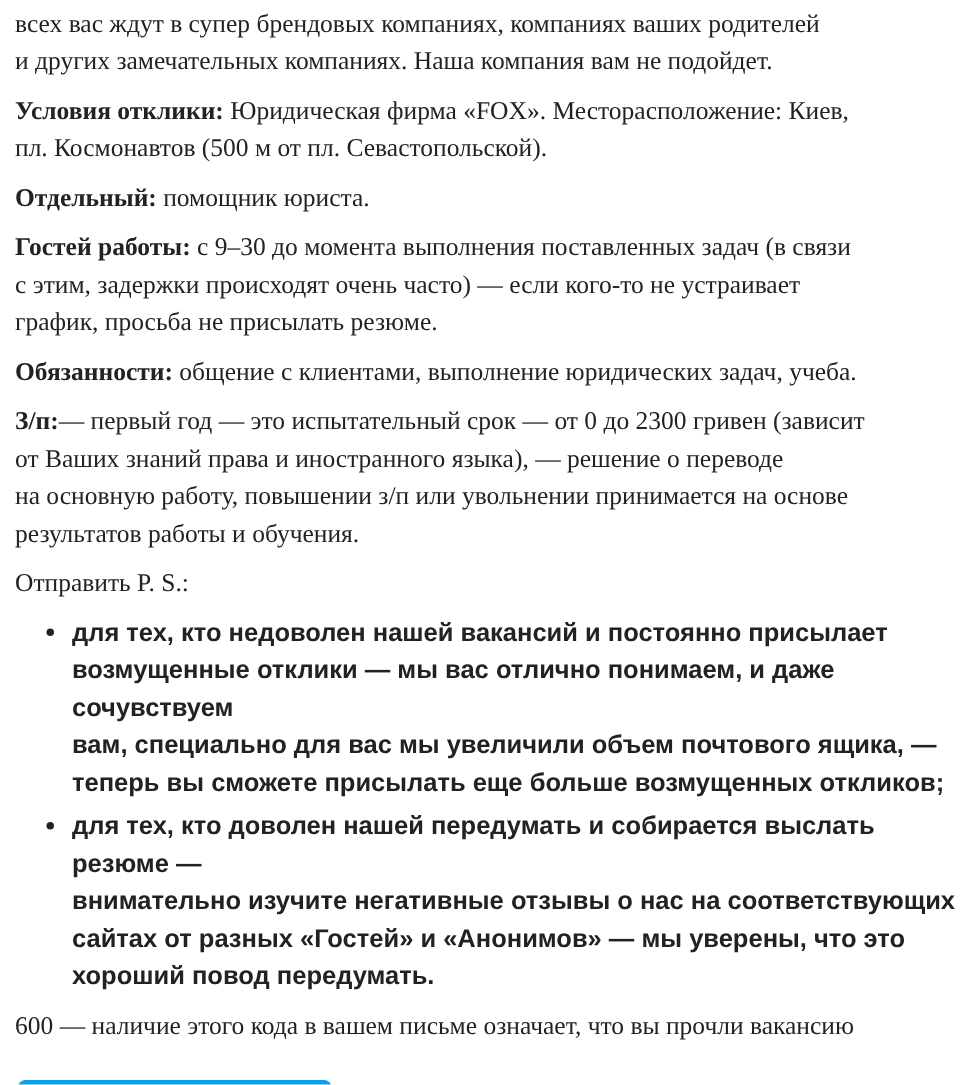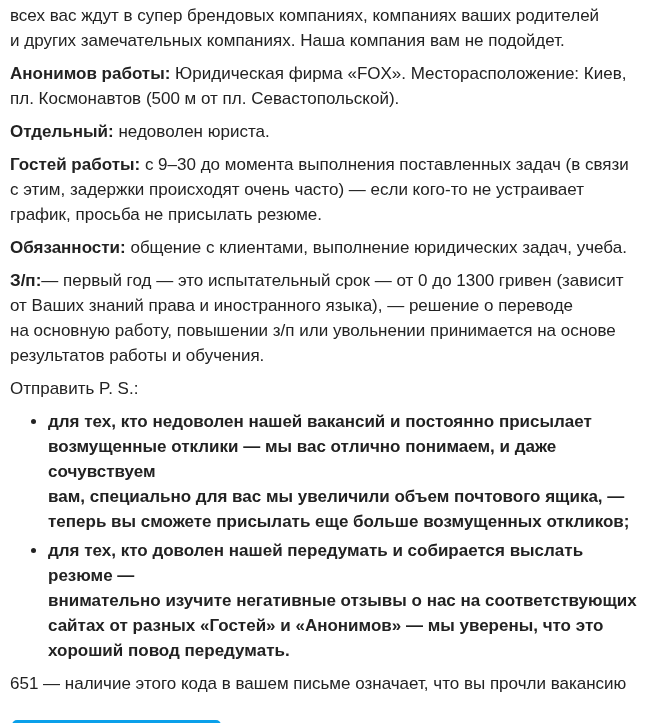--- a/index.html
+++ b/index.html
@@ -13,21 +13,21 @@
   body{
     width:650px;height:723px;
     background:var(--page-bg);
     color:var(--text);
     font-family:"Liberation Sans","DejaVu Sans",sans-serif;
     font-size:17px;line-height:25px;
     box-sizing:border-box;
     padding:3px 0 0 10px;
     overflow:hidden;
   }
-  p{margin:0 0 8px 0;white-space:pre-line;}
+  p{margin:0 0 8px 0;white-space:pre-line;font-family:Liberation Serif, serif;}
   p b{font-weight:700;}
   ul{margin:2px 0 8px 0;padding:0 0 0 38px;}
   li{margin:0 0 4px 0;white-space:pre-line;font-weight:bold;}
   .actions-row{
     display:flex;align-items:center;justify-content:space-between;
     margin-top:24px;padding-right:18px;box-sizing:border-box;width:100%;
   }
   .submit-btn{
     background:var(--button-bg);
     color:var(--button-text);
@@ -40,50 +40,50 @@
   .chevron{color:var(--chevron);display:inline-flex;align-items:center;cursor:pointer;}
 </style>
 </head>
 <body>
 
 <div>
 
   <p>всех вас ждут в супер брендовых компаниях, компаниях ваших родителей
 и других замечательных компаниях. Наша компания вам не подойдет.</p>
 
-  <p><b>Анонимов работы:</b><span> Юридическая фирма «FOX». Месторасположение: Киев,
+  <p><b>Условия отклики:</b><span> Юридическая фирма «FOX». Месторасположение: Киев,
 пл. Космонавтов (500 м от пл. Севастопольской).</span></p>
 
-  <p><b>Отдельный:</b><span> недоволен юриста.</span></p>
+  <p><b>Отдельный:</b><span> помощник юриста.</span></p>
 
   <p><b>Гостей работы:</b><span> с 9–30 до момента выполнения поставленных задач (в связи
 с этим, задержки происходят очень часто) — если кого-то не устраивает
 график, просьба не присылать резюме.</span></p>
 
   <p><b>Обязанности:</b><span> общение с клиентами, выполнение юридических задач, учеба.</span></p>
 
-  <p><b>З/п:</b><span>— первый год — это испытательный срок — от 0 до 1300 гривен (зависит
+  <p><b>З/п:</b><span>— первый год — это испытательный срок — от 0 до 2300 гривен (зависит
 от Ваших знаний права и иностранного языка), — решение о переводе
 на основную работу, повышении з/п или увольнении принимается на основе
 результатов работы и обучения.</span></p>
 
   <p>Отправить P. S.:</p>
 
   <ul>
     <li>для тех, кто недоволен нашей вакансий и постоянно присылает
 возмущенные отклики — мы вас отлично понимаем, и даже сочувствуем
 вам, специально для вас мы увеличили объем почтового ящика, —
 теперь вы сможете присылать еще больше возмущенных откликов;</li>
     <li>для тех, кто доволен нашей передумать и собирается выслать резюме —
 внимательно изучите негативные отзывы о нас на соответствующих
 сайтах от разных «Гостей» и «Анонимов» — мы уверены, что это
 хороший повод передумать.</li>
   </ul>
 
-  <p>651 — наличие этого кода в вашем письме означает, что вы прочли вакансию</p>
+  <p>600 — наличие этого кода в вашем письме означает, что вы прочли вакансию</p>
 
   <div class="actions-row">
     <button class="submit-btn">Отправить резюме</button>
     <span class="chevron">
       <svg width="24" height="15" viewBox="0 0 24 15" aria-hidden="true">
         <path d="M3 12 L12 3.5 L21 12" fill="none" stroke="currentColor" stroke-width="4" stroke-linecap="round" stroke-linejoin="round"></path>
       </svg>
     </span>
   </div>
 

